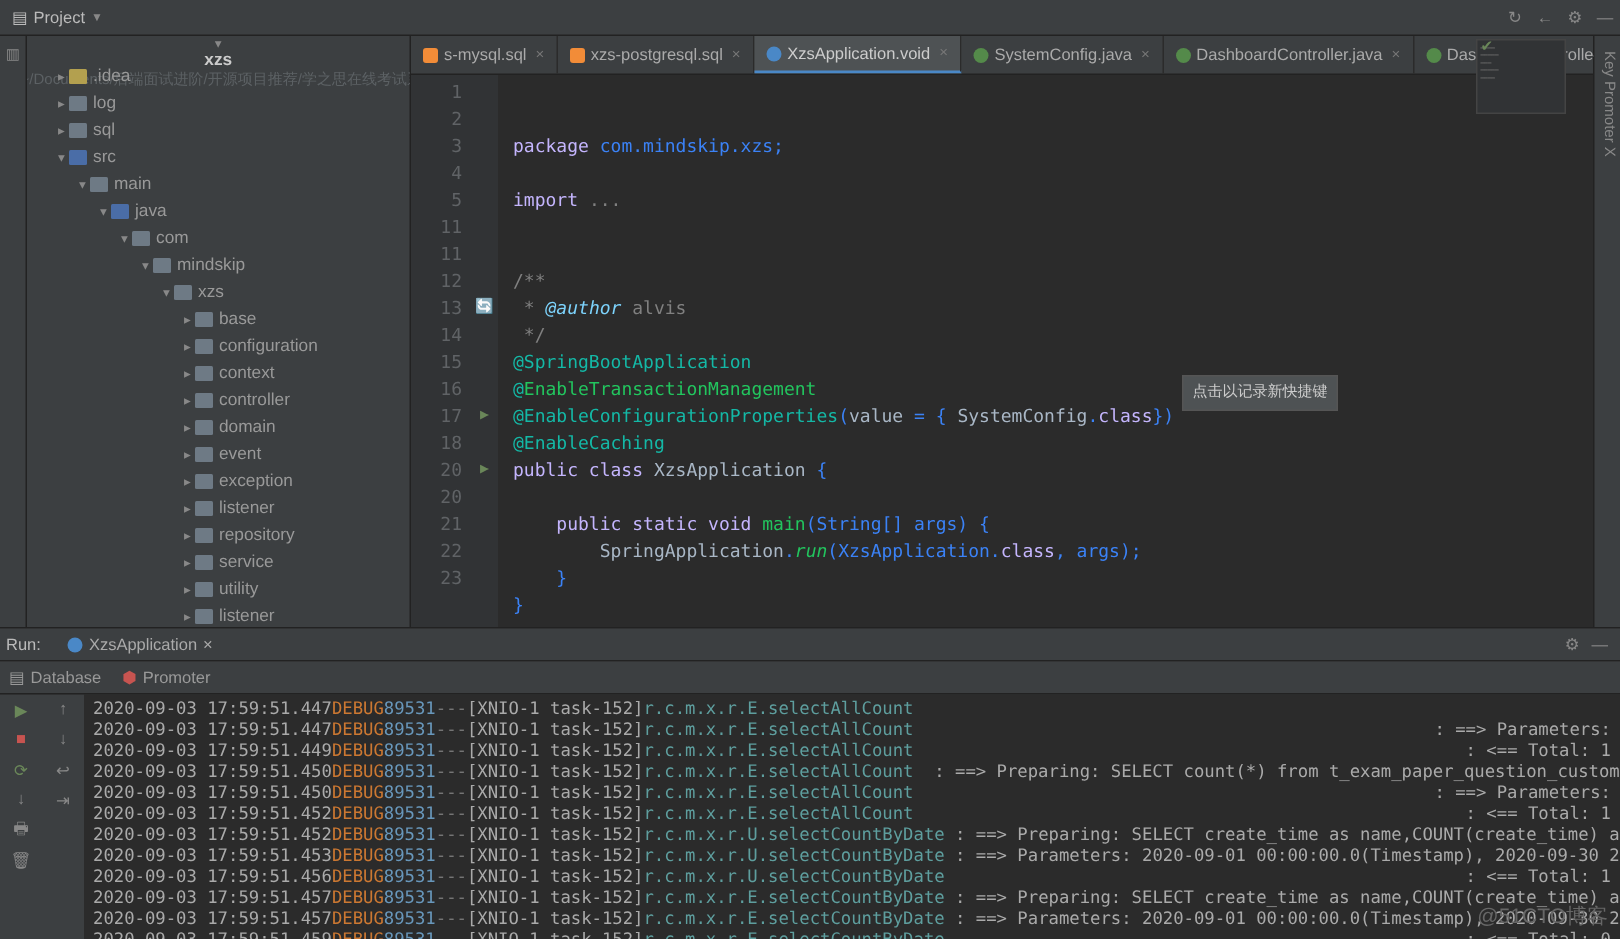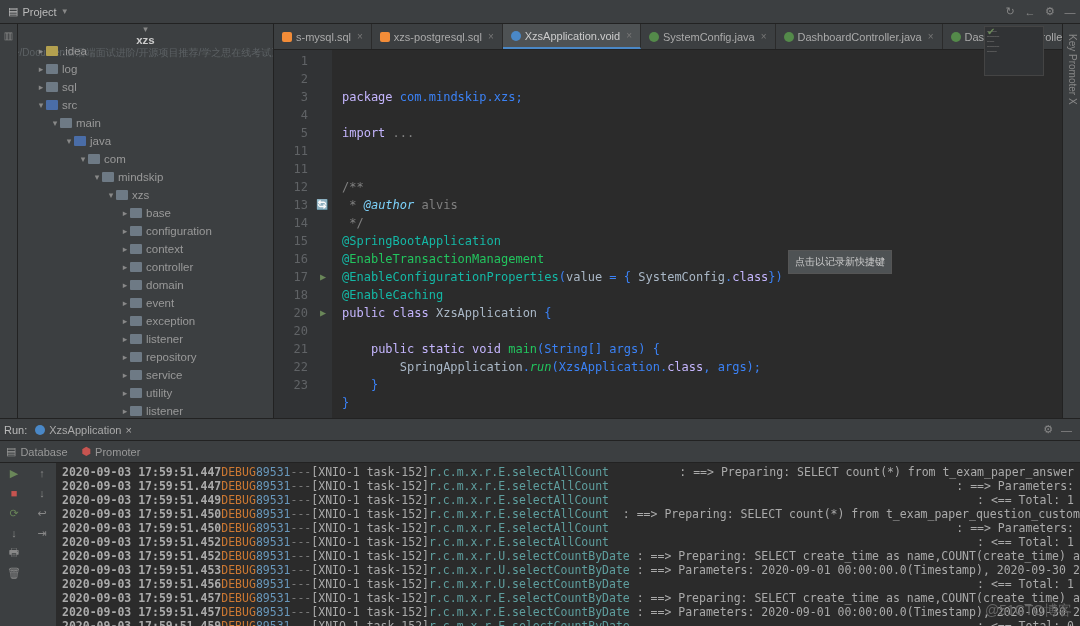--- a/index.html
+++ b/index.html
@@ -49,32 +49,32 @@
 .t { color: #7dd3fc; font-style: italic; }
 .m { color: #22c55e; }
 .p { color: #3b82f6; }
 .cl { color: #a9b7c6; }
 .hint { position: absolute; right: 170px; top: 200px; background: #4e5254; color: #ccc; font-size: 10px; padding: 2px 6px; border: 1px solid #555; }
 .minimap { position: absolute; right: 18px; top: 2px; width: 60px; height: 50px; background: #313335; border: 1px solid #444; font-size: 4px; line-height: 5px; color: #666; padding: 2px; }
 .minimap .ok { position: absolute; top: 2px; left: 2px; color: #6a8759; font-size: 10px; }
 
 .runpanel { height: 208px; background: #2b2b2b; border-top: 1px solid #222; display: flex; flex-direction: column; }
 .runhdr { height: 22px; background: #3c3f41; display: flex; align-items: center; font-size: 11px; padding: 0 4px; border-bottom: 1px solid #222; }
-.runhdr .lbl { color: #bbb; }
+.runhdr .lbl { color: #bbb; margin-right: 10px; }
 .runhdr .rtab { padding: 2px 8px; color: #aaa; display: flex; align-items: center; gap: 4px; }
 .runhdr .fill { flex: 1; }
 .runhdr .icn { color: #888; padding: 0 4px; }
 .subtabs { height: 22px; background: #3c3f41; display: flex; align-items: center; padding: 0 6px; gap: 14px; font-size: 11px; color: #999; border-bottom: 1px solid #222; }
 .subtabs .st { display: flex; align-items: center; gap: 4px; }
 .runbody { flex: 1; display: flex; overflow: hidden; }
 .runside { width: 28px; background: #3c3f41; display: flex; flex-direction: column; align-items: center; padding: 2px 0; gap: 4px; }
 .runside .sb { width: 18px; height: 16px; display: flex; align-items: center; justify-content: center; font-size: 11px; color: #888; }
 .console { flex: 1; font-family: "Consolas","Menlo",monospace; font-size: 11.5px; line-height: 14px; padding: 2px 6px; overflow: hidden; white-space: nowrap; }
 .cline { display: flex; }
-.ts { color: #aaa; font-weight: bold; }
+.ts { color: #aaa; }
 .dbg { color: #cc7832; }
 .pid { color: #6897bb; }
 .sep { color: #777; }
 .thr { color: #aaa; }
 .log { color: #5e9e9e; }
 .msg { color: #aaa; }
 .watermark { position: absolute; right: 8px; bottom: 6px; color: #666; font-size: 14px; }
 </style>
 </head>
 <body>
@@ -347,21 +347,20 @@
       </div>
       <div class="console" id="console">
           <div class="cline">
             <span class="ts">2020-09-03 17:59:51.447 </span>
             <span class="dbg">DEBUG</span> 
             <span class="pid">89531</span> 
             <span class="sep">---</span> 
             <span class="thr">[XNIO-1 task-152]</span> 
             <span class="log">r.c.m.x.r.E.selectAllCount</span>
             <span style="display:inline-block;width:20px"></span>
-            <span class="msg" style="margin-left:auto">&nbsp;&nbsp;: ==&gt;  Preparing: SELECT count(*) from t_exam_paper_answer</span>
           </div>
           <div class="cline">
             <span class="ts">2020-09-03 17:59:51.447 </span>
             <span class="dbg">DEBUG</span> 
             <span class="pid">89531</span> 
             <span class="sep">---</span> 
             <span class="thr">[XNIO-1 task-152]</span> 
             <span class="log">r.c.m.x.r.E.selectAllCount</span>
             <span style="display:inline-block;width:20px"></span>
             <span class="msg" style="margin-left:auto">&nbsp;&nbsp;: ==&gt;  Parameters:</span>

